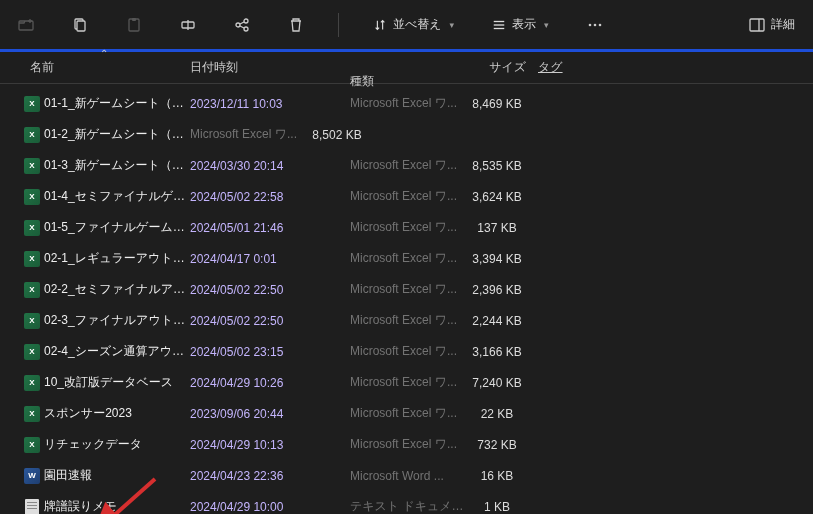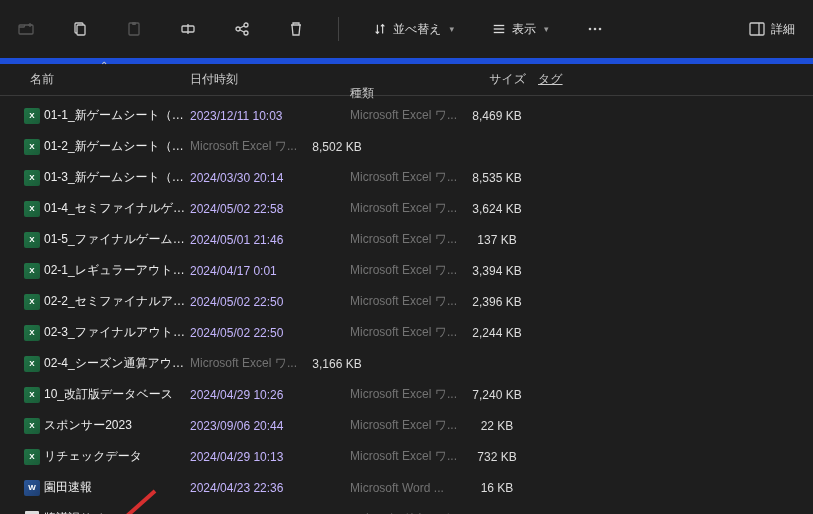--- a/index.html
+++ b/index.html
@@ -8,23 +8,23 @@
   color: #e0e0e0;
   font-family: "Segoe UI", "Yu Gothic UI", Meiryo, sans-serif;
   font-size: 12px;
   width: 813px;
   height: 514px;
   overflow: hidden;
 }
 .toolbar {
   display: flex;
   align-items: center;
-  height: 64px;
+  height: 52px;
   padding: 0 8px;
-  border-bottom: 6px solid #1d4ed8;
+  border-bottom: 3px solid #1d4ed8;
   gap: 18px;
 }
 .tbtn {
   width: 36px;
   height: 36px;
   display: flex;
   align-items: center;
   justify-content: center;
   color: #bbb;
   border-radius: 4px;
@@ -290,20 +290,21 @@
       <div class="fdate">2024/05/02 22:50</div>
       <div class="fkind">Microsoft Excel ワ...</div>
       <div class="fsize">2,244 KB</div>
       <div class="ftag"></div>
     </div>
     <div class="row">
       <div class="icon-cell">
         <div class="xlsx-icon">X</div>
       </div>
       <div class="fname">02-4_シーズン通算アウト...</div>
+      <div class="fdate">2024/05/02 23:15</div>
       <div class="fkind">Microsoft Excel ワ...</div>
       <div class="fsize">3,166 KB</div>
       <div class="ftag"></div>
     </div>
     <div class="row">
       <div class="icon-cell">
         <div class="xlsx-icon">X</div>
       </div>
       <div class="fname">10_改訂版データベース</div>
       <div class="fdate">2024/04/29 10:26</div>

